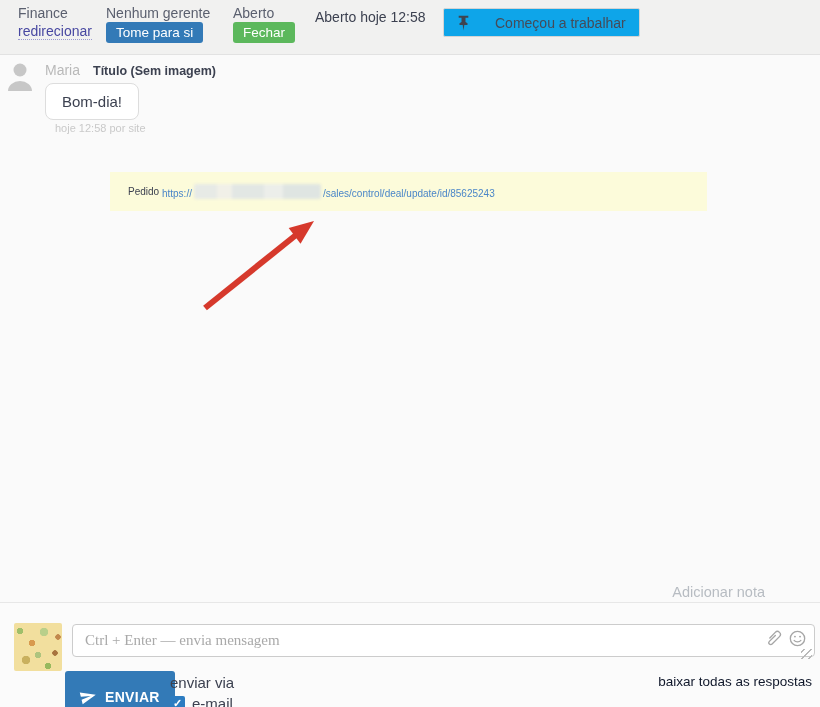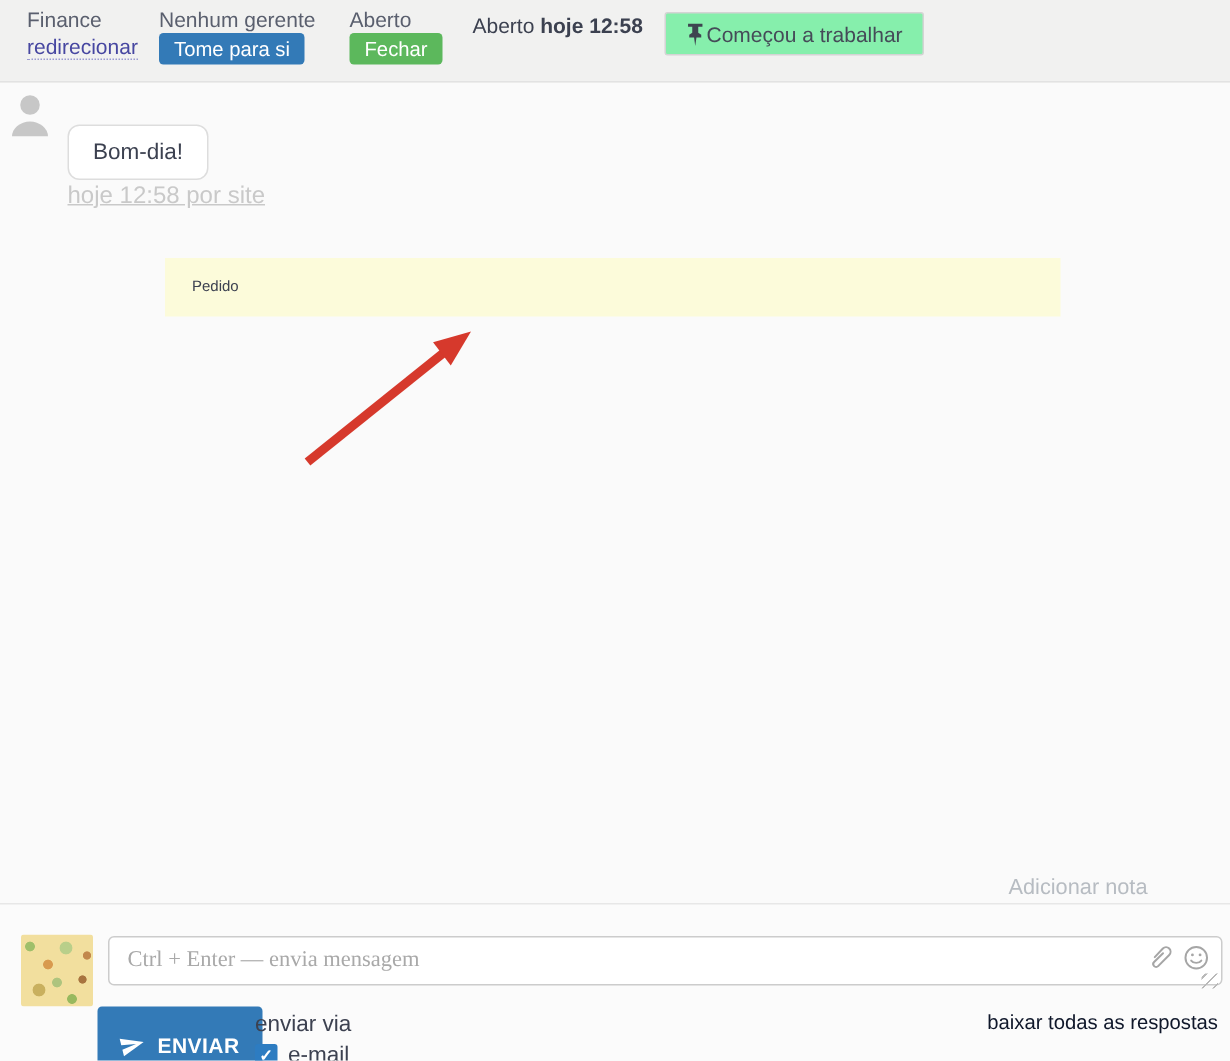--- a/index.html
+++ b/index.html
@@ -11,35 +11,35 @@
   .header { position:absolute; left:0; top:0; width:820px; height:55px;
             background:#f1f1f0; border-bottom:1px solid #e2e2e2; }
   .hlabel { position:absolute; font-size:14px; color:#5a5f6e; white-space:nowrap; }
   .hlink  { position:absolute; font-size:14px; color:#4747a1; border-bottom:1px dotted #9a9ad0;
             cursor:pointer; white-space:nowrap; }
   .hbtn   { position:absolute; font-size:13.5px; color:#fff; border:none; border-radius:3px;
             padding:3px 10px; cursor:pointer; white-space:nowrap; }
   .hbtn.blue  { background:#337ab7; }
   .hbtn.green { background:#5cb85c; }
   .opened { position:absolute; left:315px; top:9px; font-size:14px; color:#3c4150; }
-  .opened b { font-weight:bold; }
-  .work-btn { position:absolute; left:443px; top:8px; height:29px; background:#86efac;
+  .opened b { font-weight:normal; }
+  .work-btn { position:absolute; left:443px; top:8px; height:29px; background:#0ea5e9;
               border:1px solid #d4d4d4; border-radius:2px; padding:0 13px; font-size:14px;
-              color:#454b58; cursor:pointer; display:flex; align-items:center; gap:1px;
+              color:#454b58; cursor:pointer; display:flex; align-items:center; gap:25px;
               font-family:"Liberation Sans", sans-serif; }
 
   
   .chat { position:absolute; left:0; top:56px; width:820px; height:546px; background:#fafafa; }
   .msg-avatar { position:absolute; left:4px; top:5px; width:32px; height:30px; }
   .msg-name-row { position:absolute; left:45px; top:6px; display:flex; align-items:baseline; gap:13px; }
   .msg-author { font-size:14px; color:#b9b9b9; }
   .msg-subject { font-size:12.5px; font-weight:bold; color:#3c4150; }
   .bubble { position:absolute; left:45px; top:27px; background:#fff; border:1px solid #ddd;
             border-radius:8px; padding:9px 16px; font-size:15px; color:#3c4150; }
-  .msg-meta { position:absolute; left:45px; top:66px; font-size:16px; color:#c9c9c9;text-decoration:underline; }
+  .msg-meta { position:absolute; left:55px; top:66px; font-size:11px; color:#c9c9c9; }
 
   .note-wrap { position:absolute; left:110px; top:108px; width:597px; }
   .note-divider { display:flex; align-items:center; gap:10px; }
   .note-divider .line { flex:1; height:1px; background:#e9e9e9; }
   .note-divider .dtext { font-size:12px; color:#9b9ba1; white-space:nowrap; }
   .note-box { margin-top:8px; height:39px; background:#fcfbda; display:flex; align-items:center;
               padding-left:18px; font-size:10px; color:#3c4150; white-space:nowrap; }
   .note-link { color:#4a86c8; cursor:pointer; text-decoration:none; }
   .redacted { display:inline-block; width:127px; height:15px; vertical-align:-2px; margin:0 2px;
               border-radius:2px; filter:blur(1.5px);
@@ -110,27 +110,32 @@
   </div>
 
   <div class="chat">
 
     <div class="msg-avatar">
       <svg width="32" height="30" viewBox="0 0 32 30">
         <circle cx="16" cy="9" r="6.5" fill="#c7c7c7"></circle>
         <path d="M4 30 a12 10 0 0 1 24 0 z" fill="#c7c7c7"></path>
       </svg>
     </div>
+    <div class="msg-name-row">
+      <span class="msg-author">Maria</span>
+      <span class="msg-subject">Título (Sem imagem)</span>
+    </div>
     <div class="bubble">Bom-dia!</div>
     <div class="msg-meta">hoje 12:58 por site</div>
 
     <div class="note-wrap">
       <div class="note-box">
         <span>Pedido </span>
         <span>&nbsp;</span>
+        <a class="note-link"><span>https://</span><span class="redacted"></span><span>/sales/control/deal/update/id/85625243</span></a>
       </div>
     </div>
 
     <svg class="arrow-svg" width="130" height="105" viewBox="0 0 130 105">
       <line x1="12" y1="94" x2="103" y2="21" stroke="#d6392c" stroke-width="6"></line>
       <polygon points="121,7 107.5,29.7 95.7,14.1" fill="#d6392c"></polygon>
     </svg>
 
     <div class="add-note">Adicionar nota</div>
   </div>

